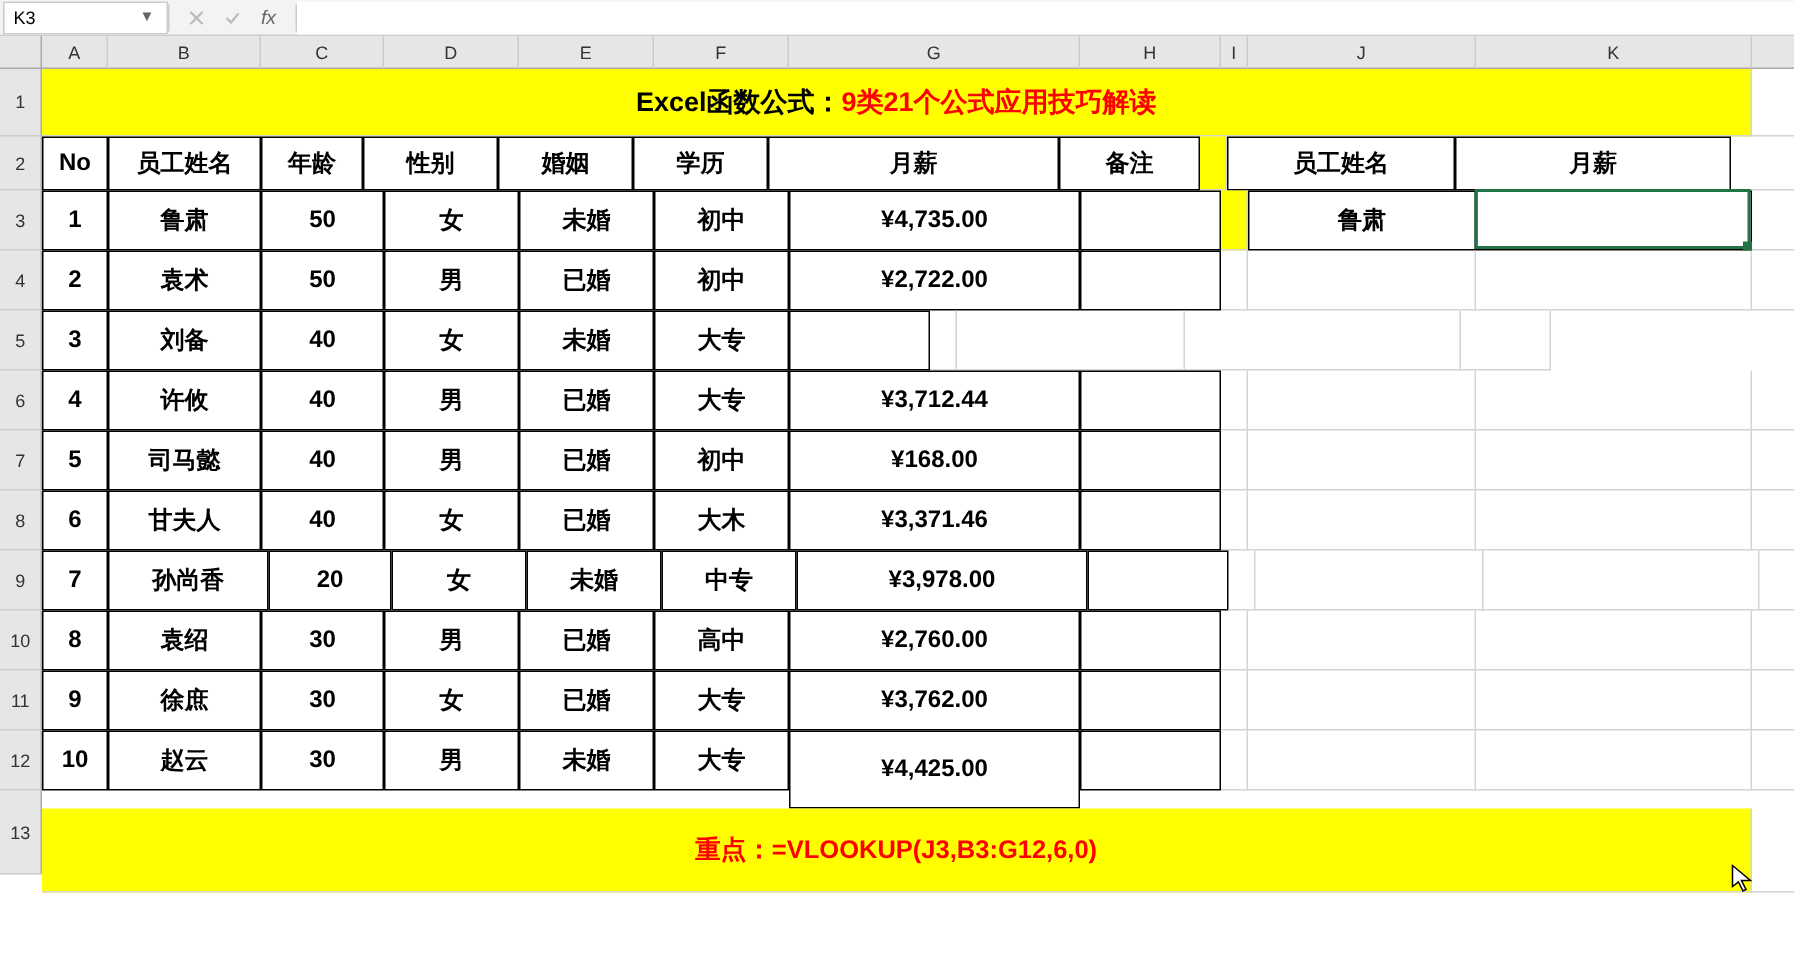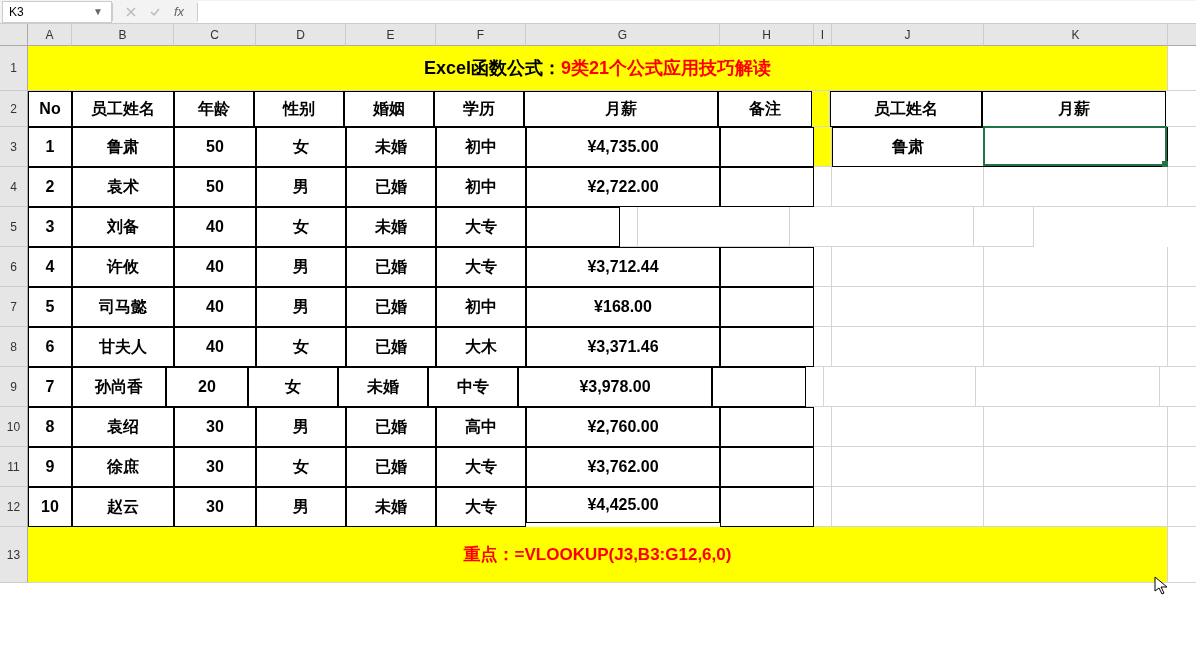--- a/index.html
+++ b/index.html
@@ -253,21 +253,21 @@
       <div class="row">
         <div class="title-row" style="width: 1140px; height: 45px;">
           <span class="title-black">Excel函数公式：</span>
           <span class="title-red">9类21个公式应用技巧解读</span>
         </div>
         <div class="cell" style="width: 60px; height: 45px;"></div>
       </div>
       <div class="row">
         <div class="cell header-cell" style="width: 44px; height: 36px;">No</div>
         <div class="cell header-cell" style="width: 102px; height: 36px;">员工姓名</div>
-        <div class="cell header-cell" style="width: 80px; height: 36px;">年龄</div>
+        <div class="cell header-cell" style="width: 68px; height: 36px;">年龄</div>
         <div class="cell header-cell" style="width: 90px; height: 36px;">性别</div>
         <div class="cell header-cell" style="width: 90px; height: 36px;">婚姻</div>
         <div class="cell header-cell" style="width: 90px; height: 36px;">学历</div>
         <div class="cell header-cell" style="width: 194px; height: 36px;">月薪</div>
         <div class="cell header-cell" style="width: 94px; height: 36px;">备注</div>
         <div class="cell" style="width: 18px; height: 36px; background: rgb(255, 255, 0);"></div>
         <div class="cell header-cell" style="width: 152px; height: 36px;">员工姓名</div>
         <div class="cell header-cell" style="width: 184px; height: 36px;">月薪</div>
         <div class="cell" style="width: 60px; height: 36px;"></div>
       </div>
@@ -349,21 +349,21 @@
         <div class="cell data-cell" style="width: 90px; height: 40px; font-family: Liberation Serif, serif;">大木</div>
         <div class="cell data-cell" style="width: 194px; height: 40px;">¥3,371.46</div>
         <div class="cell data-cell" style="width: 94px; height: 40px;"></div>
         <div class="cell" style="width: 18px; height: 40px;"></div>
         <div class="cell" style="width: 152px; height: 40px;"></div>
         <div class="cell" style="width: 184px; height: 40px;"></div>
         <div class="cell" style="width: 60px; height: 40px;"></div>
       </div>
       <div class="row">
         <div class="cell data-cell" style="width: 44px; height: 40px;">7</div>
-        <div class="cell data-cell" style="width: 94px; height: 40px;">孙尚香</div>
+        <div class="cell data-cell" style="width: 107px; height: 40px;">孙尚香</div>
         <div class="cell data-cell" style="width: 82px; height: 40px;">20</div>
         <div class="cell data-cell" style="width: 90px; height: 40px;">女</div>
         <div class="cell data-cell" style="width: 90px; height: 40px;">未婚</div>
         <div class="cell data-cell" style="width: 90px; height: 40px;">中专</div>
         <div class="cell data-cell" style="width: 194px; height: 40px;">¥3,978.00</div>
         <div class="cell data-cell" style="width: 94px; height: 40px;"></div>
         <div class="cell" style="width: 18px; height: 40px;"></div>
         <div class="cell" style="width: 152px; height: 40px;"></div>
         <div class="cell" style="width: 184px; height: 40px;"></div>
         <div class="cell" style="width: 60px; height: 40px;"></div>
@@ -396,21 +396,21 @@
         <div class="cell" style="width: 184px; height: 40px;"></div>
         <div class="cell" style="width: 60px; height: 40px;"></div>
       </div>
       <div class="row">
         <div class="cell data-cell" style="width: 44px; height: 40px;">10</div>
         <div class="cell data-cell" style="width: 102px; height: 40px;">赵云</div>
         <div class="cell data-cell" style="width: 82px; height: 40px;">30</div>
         <div class="cell data-cell" style="width: 90px; height: 40px;">男</div>
         <div class="cell data-cell" style="width: 90px; height: 40px;">未婚</div>
         <div class="cell data-cell" style="width: 90px; height: 40px;">大专</div>
-        <div class="cell data-cell" style="width: 194px; height: 36px;">¥4,425.00</div>
+        <div class="cell data-cell" style="width: 194px; height: 52px;">¥4,425.00</div>
         <div class="cell data-cell" style="width: 94px; height: 40px;"></div>
         <div class="cell" style="width: 18px; height: 40px;"></div>
         <div class="cell" style="width: 152px; height: 40px;"></div>
         <div class="cell" style="width: 184px; height: 40px;"></div>
         <div class="cell" style="width: 60px; height: 40px;"></div>
       </div>
       <div class="row">
         <div class="footer-row" style="width: 1140px; height: 56px;">
           <span class="footer-red">重点：</span>
           <span class="footer-red">=VLOOKUP(J3,B3:G12,6,0)</span>

